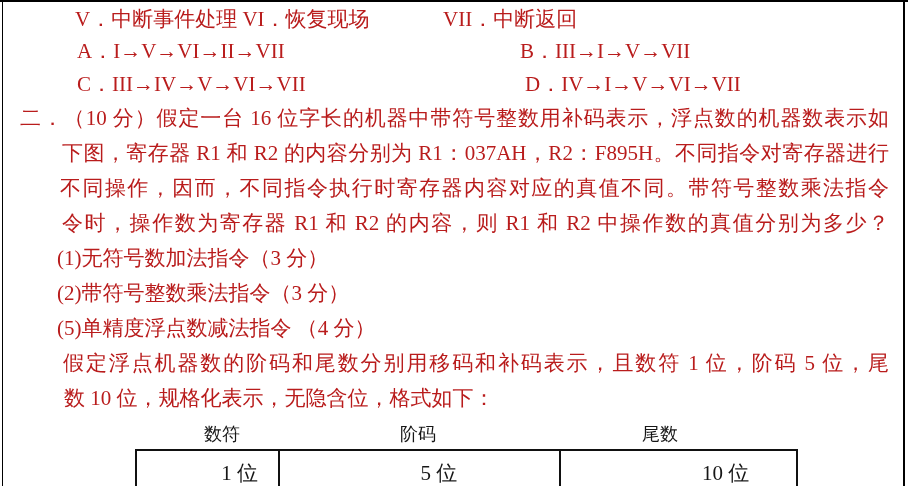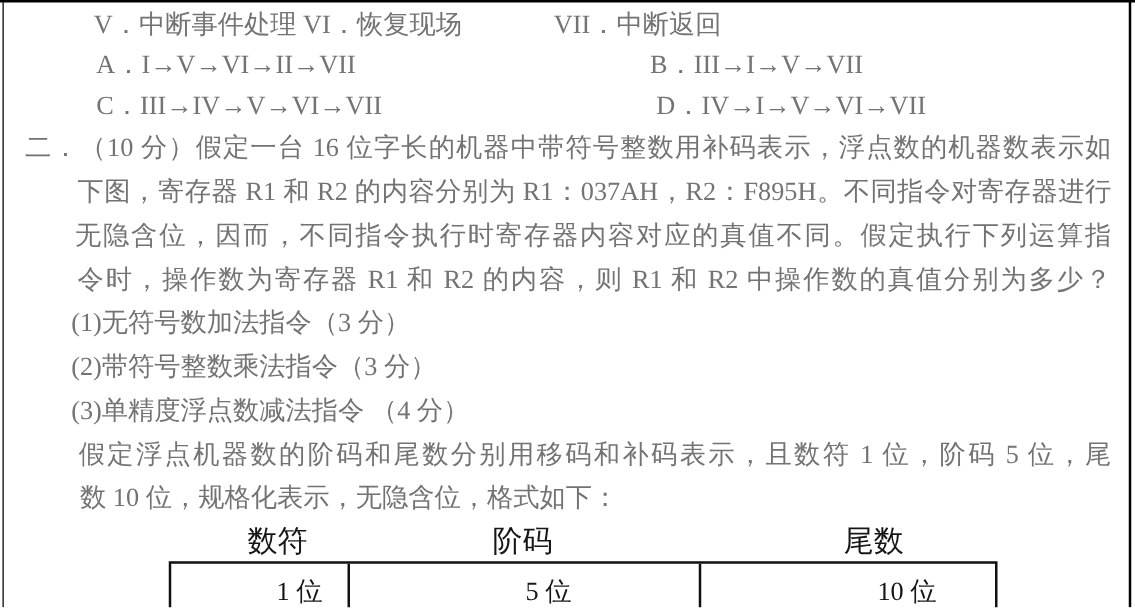--- a/index.html
+++ b/index.html
@@ -26,21 +26,21 @@
   }
   .edge-right {
     position: absolute; left: 903px; top: 0; width: 2px; height: 486px;
     background: #000;
   }
   .line {
     position: absolute;
     font-size: 21px;
     line-height: 24px;
     white-space: pre;
-    color: #737373;
+    color: #b91c1c;
   }
   .just {
     white-space: normal;
     text-align: justify;
     text-align-last: justify;
   }
   
   .ftable {
     position: absolute;
     left: 135px; top: 449px;
@@ -59,21 +59,21 @@
     color: #161616;
     white-space: pre;
   }
   .fcell + .fcell { border-left: 2px solid #111; }
   .fc1 { width: 142px; padding-left: 64px; }
   .fc2 { width: 283px; padding-left: 38px; font-family: Liberation Serif, serif; }
   .fc3 { width: 238px; padding-left: 94px; }
   .fheader {
     position: absolute;
     top: 422px;
-    font-size: 24px;
+    font-size: 18px;
     line-height: 24px;
     color: #161616;
     transform: translateX(-50%);
     white-space: pre;
   }
 </style>
 </head>
 <body>
 
 <div class="page">
@@ -86,33 +86,33 @@
   <div class="line" style="left:77px; top:39px;">A．I→V→VI→II→VII</div>
 
   <div class="line" style="left:443px; top:7px;">VII．中断返回</div>
   <div class="line" style="left:520px; top:39px;">B．III→I→V→VII</div>
 
   <div class="line" style="left:77px; top:72px;">C．III→IV→V→VI→VII</div>
   <div class="line" style="left:525px; top:72px;">D．IV→I→V→VI→VII</div>
 
   <div class="line just" style="left:20px; top:106px; width:869px;">二．（10 分）假定一台 16 位字长的机器中带符号整数用补码表示，浮点数的机器数表示如</div>
   <div class="line just" style="left:62px; top:141px; width:827px;">下图，寄存器 R1 和 R2 的内容分别为 R1：037AH，R2：F895H。不同指令对寄存器进行</div>
-  <div class="line just" style="left:60px; top:176px; width:829px;">无隐含位，因而，不同指令执行时寄存器内容对应的真值不同。假定执行下列运算指</div>
+  <div class="line just" style="left:60px; top:176px; width:829px;">不同操作，因而，不同指令执行时寄存器内容对应的真值不同。带符号整数乘法指令</div>
   <div class="line just" style="left:62px; top:211px; width:827px;">令时，操作数为寄存器 R1 和 R2 的内容，则 R1 和 R2 中操作数的真值分别为多少？</div>
 
   <div class="line" style="left:57px; top:246px;">(1)无符号数加法指令（3 分）</div>
   <div class="line" style="left:57px; top:281px;">(2)带符号整数乘法指令（3 分）</div>
-  <div class="line" style="left:57px; top:316px;">(3)单精度浮点数减法指令 （4 分）</div>
+  <div class="line" style="left:57px; top:316px;">(5)单精度浮点数减法指令 （4 分）</div>
 
   <div class="line just" style="left:63px; top:351px; width:826px;">假定浮点机器数的阶码和尾数分别用移码和补码表示，且数符 1 位，阶码 5 位，尾</div>
   <div class="line" style="left:20px; top:386px;margin-left:44px;">数 10 位，规格化表示，无隐含位，格式如下：</div>
 
   <div class="fheader" style="left:222px;">数符</div>
   <div class="fheader" style="left:418px;">阶码</div>
-  <div class="fheader" style="left:699px;">尾数</div>
+  <div class="fheader" style="left:660px;">尾数</div>
 
   <div class="ftable">
     <div class="fcell fc1">1 位</div>
     <div class="fcell fc2">5 位</div>
     <div class="fcell fc3">10 位</div>
   </div>
 
 </div>
 
 </body></html>

